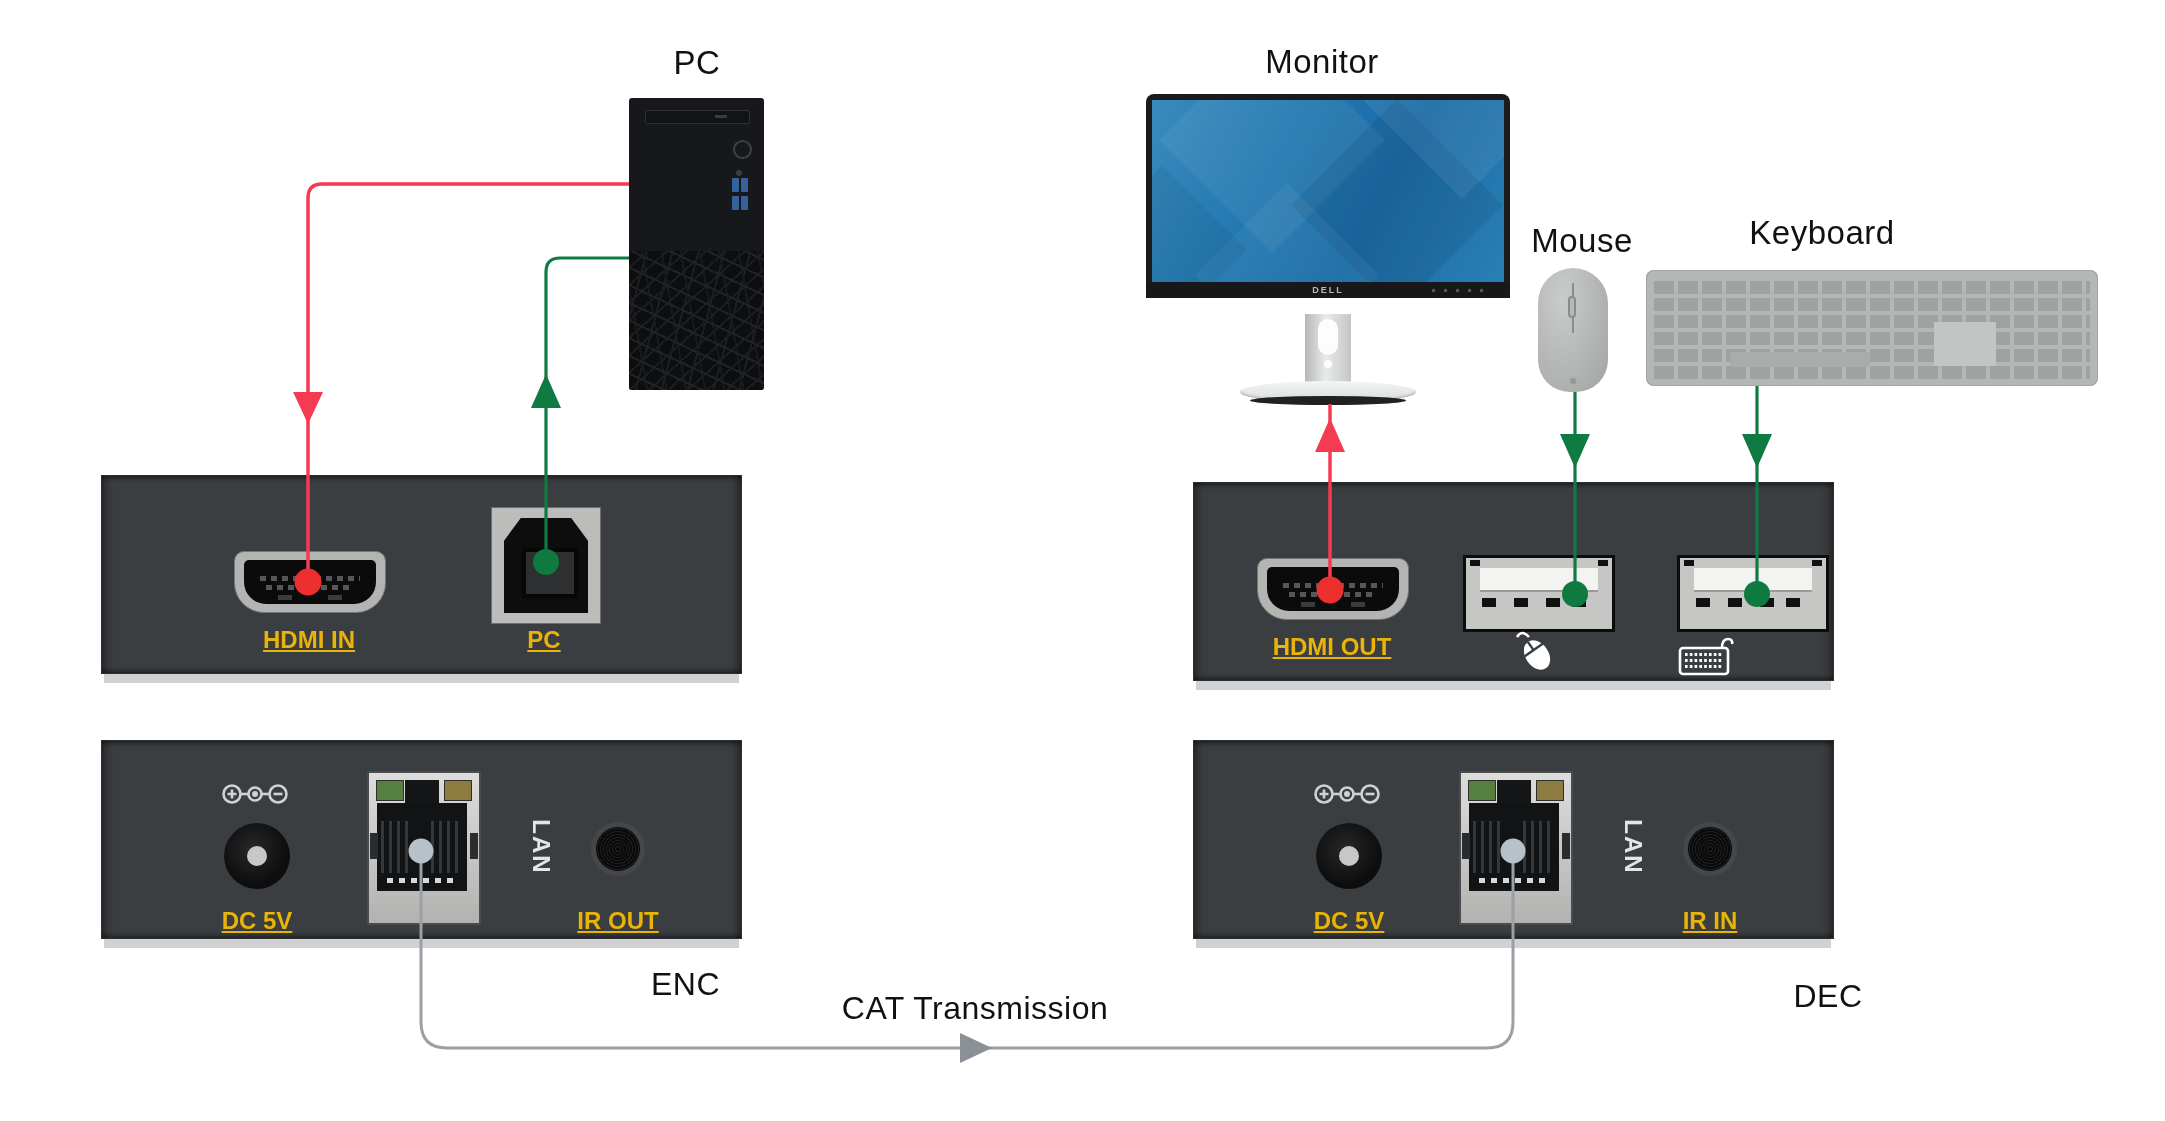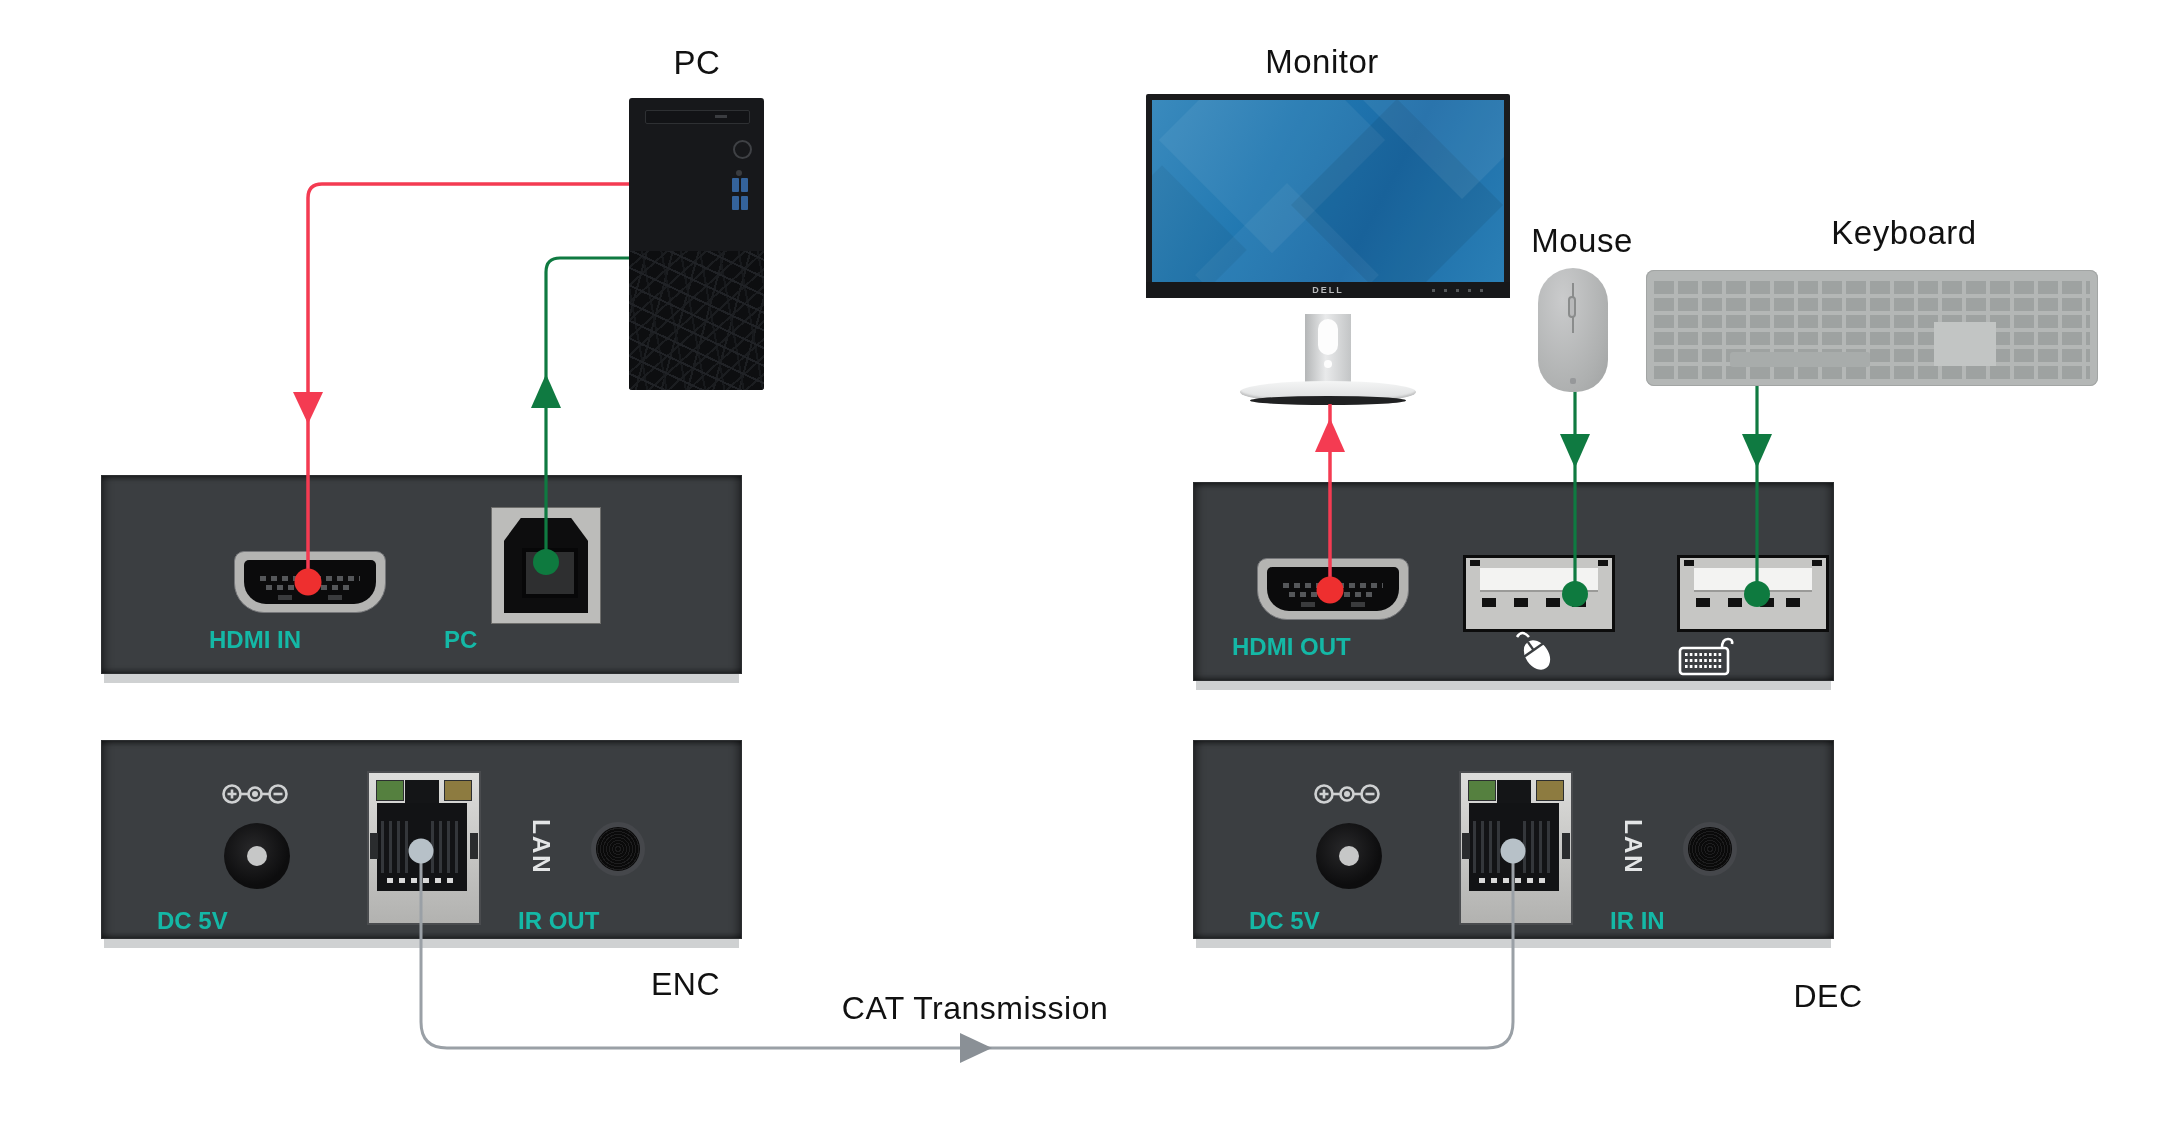--- a/index.html
+++ b/index.html
@@ -5,21 +5,21 @@
   html,body{margin:0;padding:0;background:#ffffff;}
   .canvas{position:relative;width:2165px;height:1121px;background:#fff;overflow:hidden;
           font-family:"Liberation Sans", sans-serif;}
   .lbl{position:absolute;color:#111;font-size:33px;text-align:center;letter-spacing:.5px;}
   .lbl.small{font-size:32px;}
   
   .panel{position:absolute;width:639px;height:197px;background:#3b3e41;border:1px solid #2c2e30;
          box-shadow:inset 0 6px 5px -4px rgba(0,0,0,.5), inset 0 -6px 5px -4px rgba(0,0,0,.45),
                     inset 8px 0 9px -5px rgba(0,0,0,.45), inset -8px 0 9px -5px rgba(0,0,0,.45);}
   .panel::after{content:"";position:absolute;left:2px;right:2px;bottom:-10px;height:9px;background:#cfd1d2;}
-  .port-label{position:absolute;width:200px;color:#14b8a6;font-size:24px;font-weight:bold;}
+  .port-label{position:absolute;width:200px;color:#eab308;font-size:24px;font-weight:bold;text-align:center;text-decoration:underline;}
   
   .hdmi{position:absolute;width:150px;height:60px;background:#b4b4b2;border:1px solid #76777a;
         border-radius:10px 10px 30px 30px;}
   .hdmi .in{position:absolute;left:9px;right:9px;top:8px;bottom:8px;background:#0b0b0c;
             border-radius:5px 5px 22px 22px;}
   .hdmi .p1{position:absolute;left:16px;right:16px;top:16px;height:5px;
             background:repeating-linear-gradient(90deg,#55575a 0 6px,transparent 6px 11px);}
   .hdmi .p2{position:absolute;left:22px;right:22px;top:25px;height:5px;
             background:repeating-linear-gradient(90deg,#55575a 0 6px,transparent 6px 11px);}
   .hdmi .t1,.hdmi .t2{position:absolute;bottom:4px;width:14px;height:5px;background:#3a3b3d;}
@@ -66,21 +66,21 @@
   .pc .pwr{position:absolute;left:104px;top:42px;width:15px;height:15px;border-radius:50%;border:2px solid #3f4145;}
   .pc .jack{position:absolute;left:107px;top:72px;width:6px;height:6px;border-radius:50%;background:#3a3c40;}
   .pc .usb{position:absolute;width:7px;height:14px;background:#34639c;border-radius:1px;}
   .pc .mesh{position:absolute;left:0;top:153px;width:135px;height:139px;background-color:#0d0e10;
      border-radius:0 0 3px 3px;background-image:
      repeating-linear-gradient(25deg,transparent 0 14px,#202226 14px 16px),
      repeating-linear-gradient(-42deg,transparent 0 11px,#1b1d20 11px 13px),
      repeating-linear-gradient(80deg,transparent 0 17px,#17191c 17px 19px),
      repeating-linear-gradient(-75deg,transparent 0 23px,#1c1e21 23px 25px);}
   
-  .mon{position:absolute;left:1146px;top:94px;width:364px;height:204px;background:#1a1b1d;border-radius:2px;}
+  .mon{position:absolute;left:1146px;top:94px;width:364px;height:204px;background:#1a1b1d;border-radius:8px;}
   .mon .scr{position:absolute;left:6px;top:6px;width:352px;height:194px;overflow:hidden;
      background:linear-gradient(118deg,#3a8abd 0%,#2178b1 35%,#1a6aa6 62%,#2b80b6 100%);}
   .chv{position:absolute;transform:rotate(45deg);}
   .mon .bar{position:absolute;left:0;bottom:0;width:364px;height:16px;background:#17181a;}
   .mon .dell{position:absolute;left:0;right:0;bottom:3px;text-align:center;color:#b9bbbc;
      font-size:9px;font-weight:bold;letter-spacing:2px;}
   .mon .dots{position:absolute;right:18px;bottom:6px;width:60px;height:3px;
      background:repeating-linear-gradient(90deg,#55585a 0 3px,transparent 3px 12px);}
   .neck{position:absolute;left:1305px;top:314px;width:46px;height:69px;
      background:linear-gradient(90deg,#b4b6b7,#e9eaeb 45%,#c3c5c6);}
@@ -107,21 +107,21 @@
   .icon{position:absolute;}
 </style>
 </head>
 <body>
 
 <div class="canvas">
 
   <div class="lbl" style="left:647px;top:44px;width:100px;">PC</div>
   <div class="lbl" style="left:1222px;top:43px;width:200px;">Monitor</div>
   <div class="lbl" style="left:1482px;top:214px;width:200px;margin-top:8px;">Mouse</div>
-  <div class="lbl" style="left:1804px;top:214px;width:200px;">Keyboard</div>
+  <div class="lbl" style="left:1722px;top:214px;width:200px;">Keyboard</div>
   <div class="lbl small" style="left:520px;top:966px;width:200px;text-align:right;">ENC</div>
   <div class="lbl small" style="left:1728px;top:978px;width:200px;">DEC</div>
   <div class="lbl small" style="left:775px;top:990px;width:400px;">CAT Transmission</div>
 
   <div class="pc">
     <div class="odd">
         <div class="oddb"></div>
       </div>
     <div class="pwr"></div>
     <div class="jack"></div>

